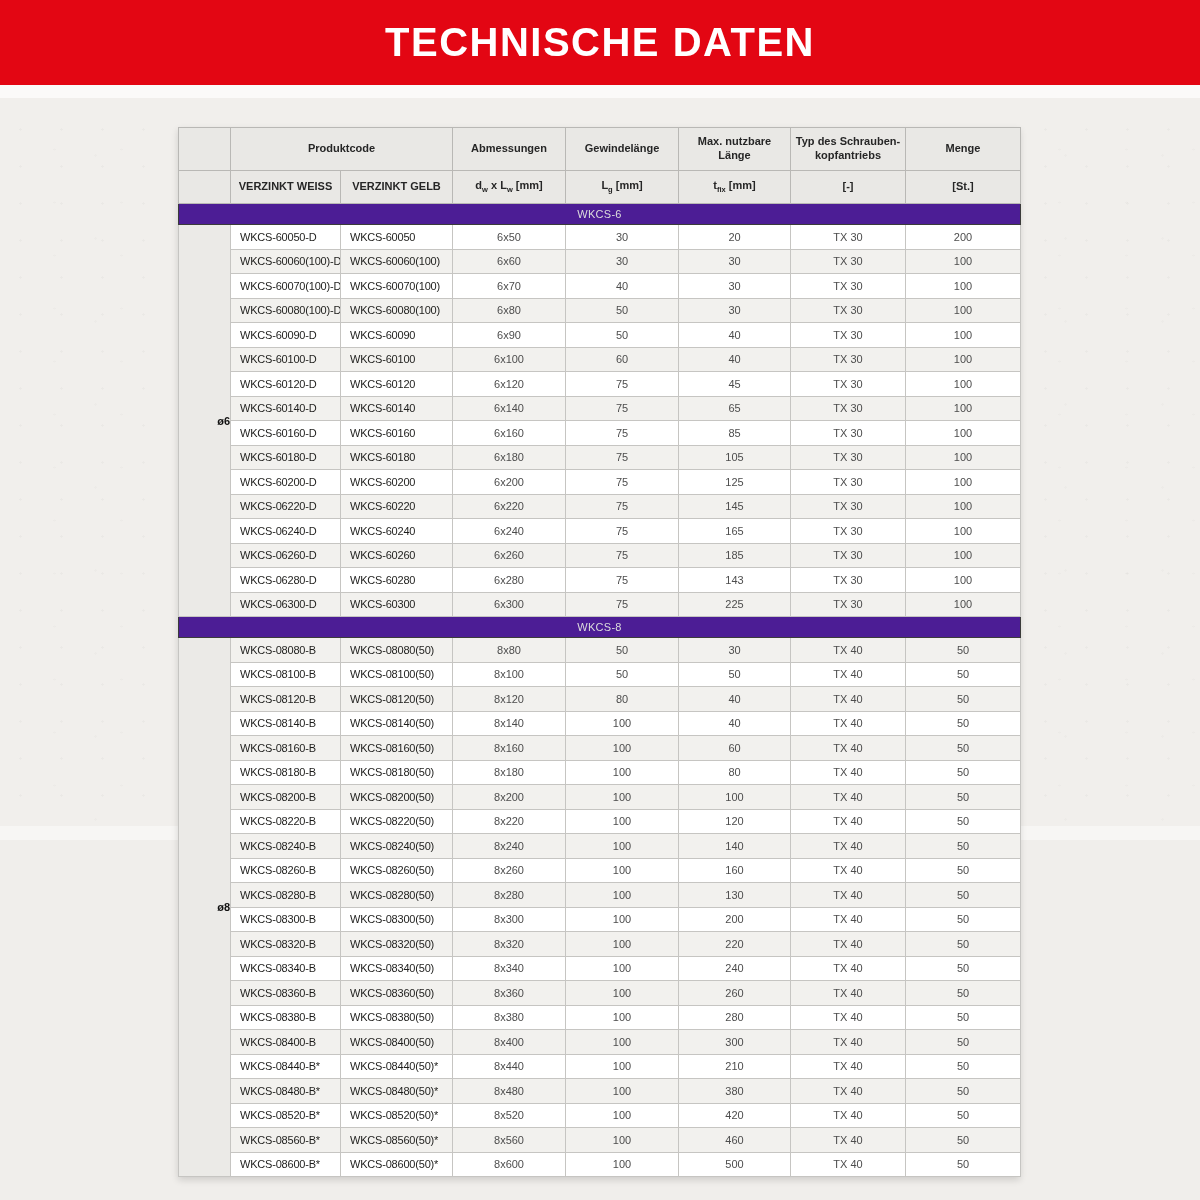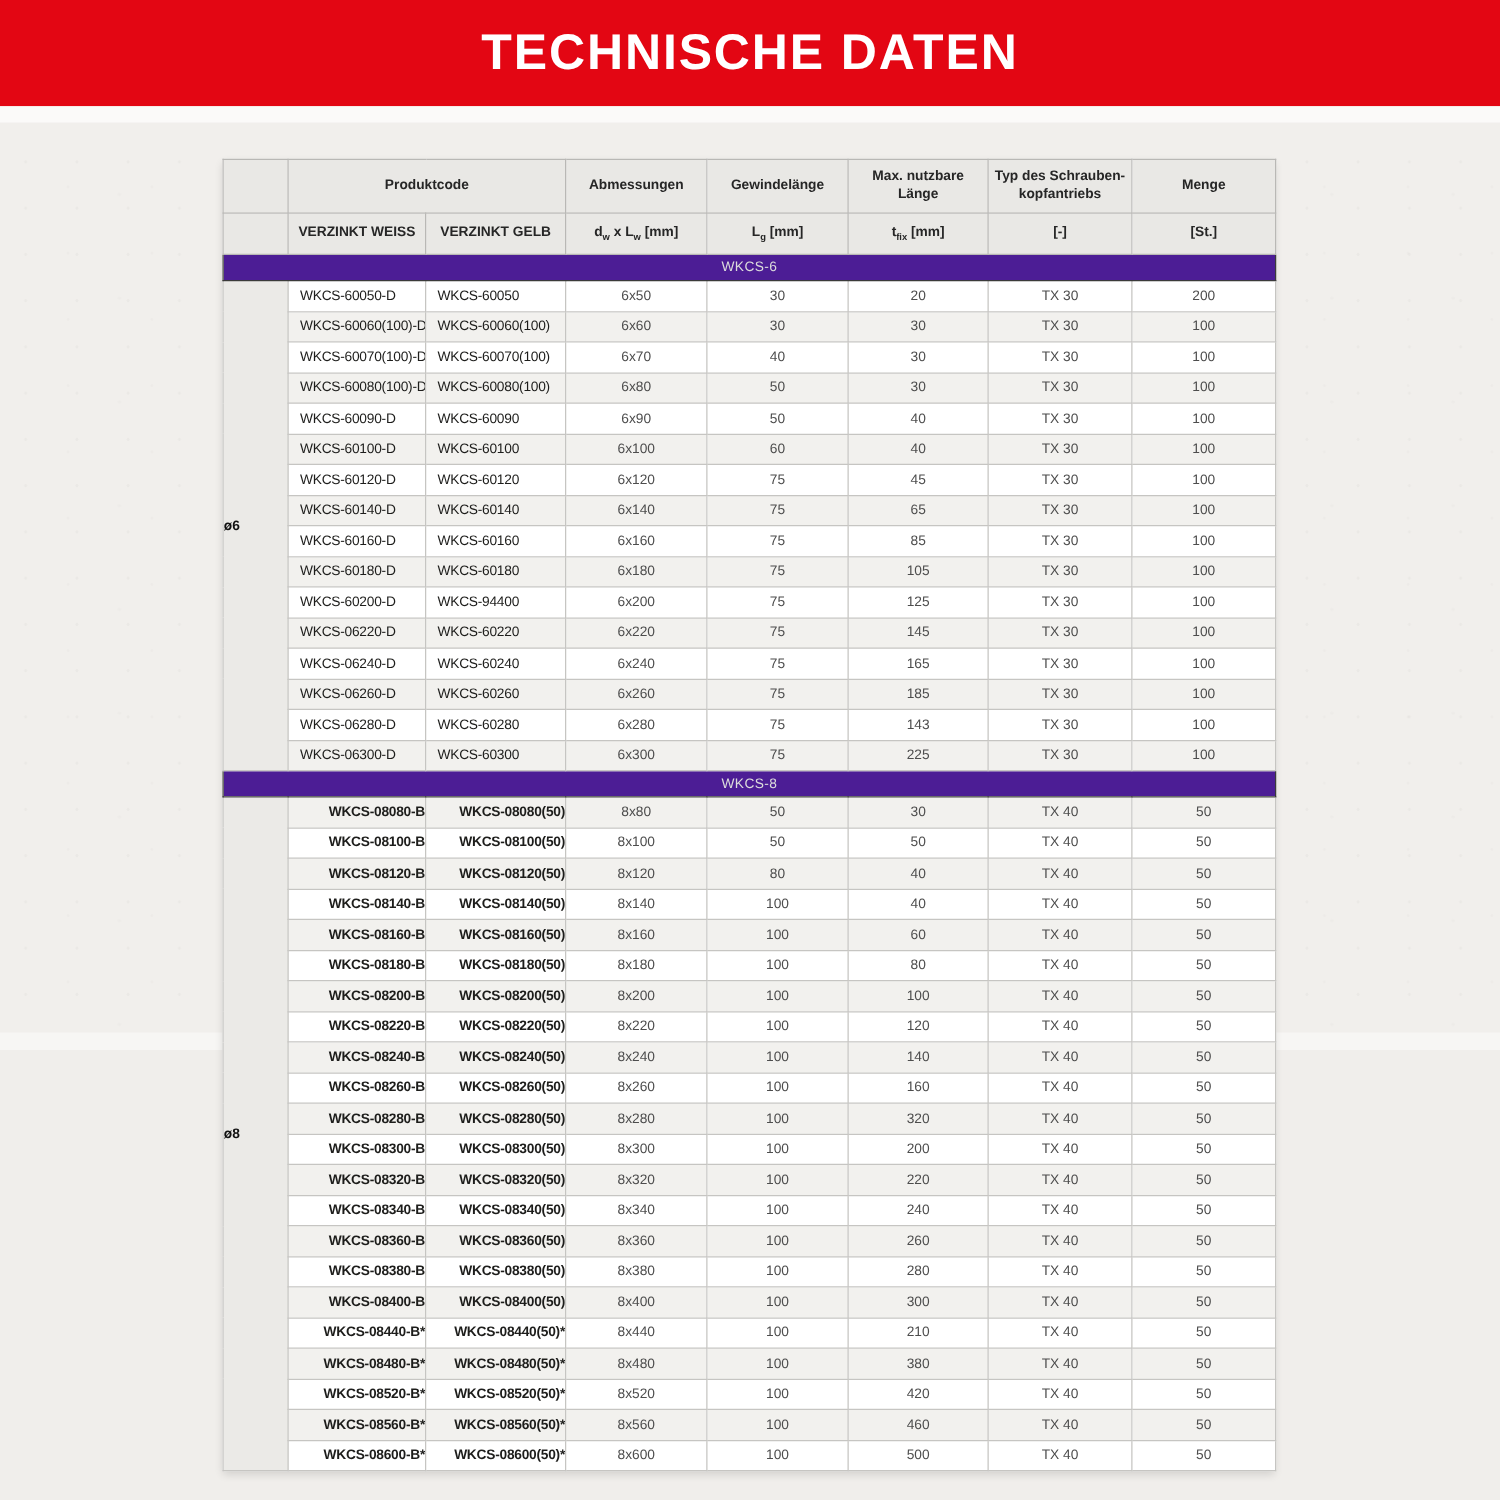--- a/index.html
+++ b/index.html
@@ -90,31 +90,31 @@
   tr.data-row td { height: 24.5px; font-size: 11px; }
   tr.stripe-a td { background: #ffffff; }
   tr.stripe-b td { background: #f2f1ee; }
   td.code-cell {
     color: #1d1d1b;
     text-align: left;
     padding-left: 9px;
     letter-spacing: -0.2px;
     white-space: nowrap;
   }
-  td.code-cell.bold { font-weight: bold; text-align: right; }
+  td.code-cell.bold { font-weight: normal; }
   td.num-cell {
     color: #4d4d4d;
     text-align: center;
   }
   td.dia-cell {
     background: #ebeae7 !important;
     color: #111111;
     font-size: 26px;
     font-weight: bold;
-    text-align: left;
+    text-align: right;
   }
 </style>
 </head>
 <body>
 
 <div class="page">
 
   <div class="banner" style="background: rgb(227, 6, 19);">
     <div class="banner-title" style="color: rgb(255, 255, 255);">TECHNISCHE DATEN</div>
   </div>
@@ -245,21 +245,21 @@
             <td class="code-cell">WKCS-60180-D</td>
             <td class="code-cell">WKCS-60180</td>
             <td class="num-cell">6x180</td>
             <td class="num-cell">75</td>
             <td class="num-cell">105</td>
             <td class="num-cell">TX 30</td>
             <td class="num-cell">100</td>
           </tr>
           <tr class="data-row stripe-a">
             <td class="code-cell">WKCS-60200-D</td>
-            <td class="code-cell">WKCS-94400</td>
+            <td class="code-cell">WKCS-60200</td>
             <td class="num-cell">6x200</td>
             <td class="num-cell">75</td>
             <td class="num-cell">125</td>
             <td class="num-cell">TX 30</td>
             <td class="num-cell">100</td>
           </tr>
           <tr class="data-row stripe-b">
             <td class="code-cell">WKCS-06220-D</td>
             <td class="code-cell">WKCS-60220</td>
             <td class="num-cell">6x220</td>
@@ -396,21 +396,21 @@
             <td class="num-cell">100</td>
             <td class="num-cell">160</td>
             <td class="num-cell">TX 40</td>
             <td class="num-cell">50</td>
           </tr>
           <tr class="data-row stripe-b">
             <td class="code-cell bold">WKCS-08280-B</td>
             <td class="code-cell bold">WKCS-08280(50)</td>
             <td class="num-cell">8x280</td>
             <td class="num-cell">100</td>
-            <td class="num-cell">320</td>
+            <td class="num-cell">130</td>
             <td class="num-cell">TX 40</td>
             <td class="num-cell">50</td>
           </tr>
           <tr class="data-row stripe-a">
             <td class="code-cell bold">WKCS-08300-B</td>
             <td class="code-cell bold">WKCS-08300(50)</td>
             <td class="num-cell">8x300</td>
             <td class="num-cell">100</td>
             <td class="num-cell">200</td>
             <td class="num-cell">TX 40</td>

